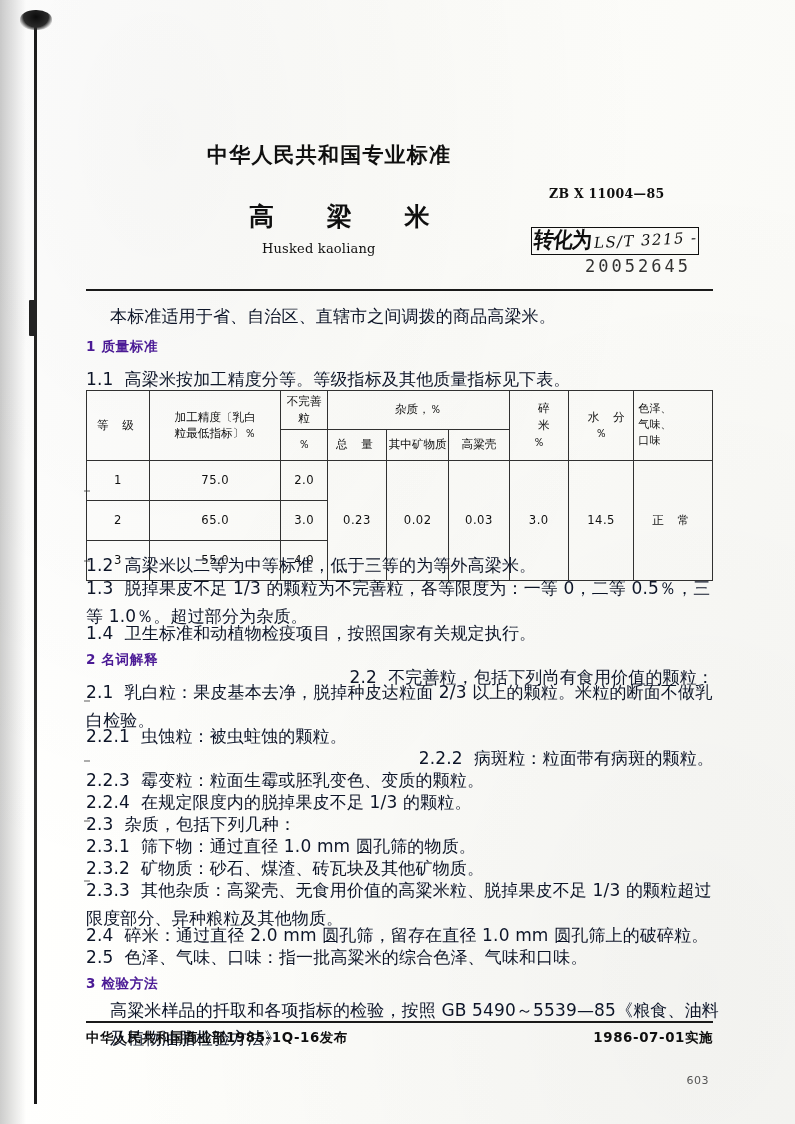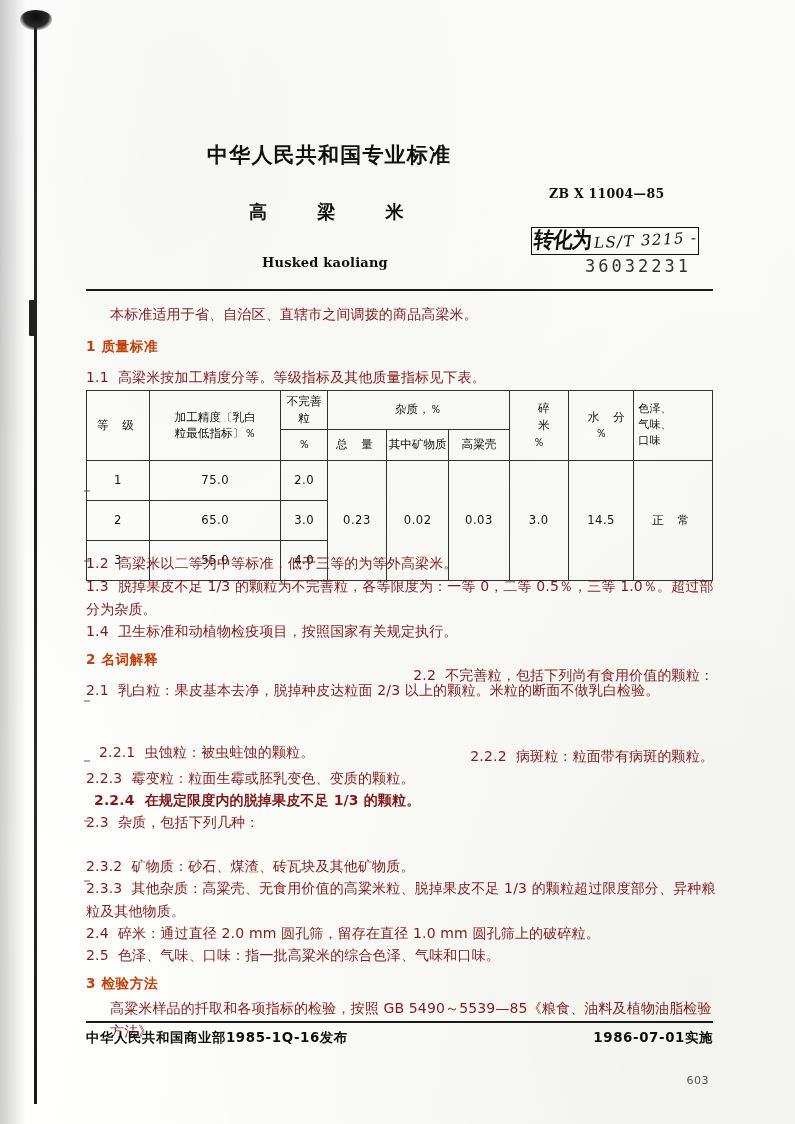--- a/index.html
+++ b/index.html
@@ -113,30 +113,30 @@
     left: 207px;
     top: 141px;
     font-size: 21px;
     font-weight: bold;
     letter-spacing: 1.2px;
   }
   #doc-title {
     position: absolute;
     left: 249px;
     top: 200px;
-    font-size: 18px;
+    font-size: 25px;
     font-weight: bold;
     letter-spacing: 22px;
   }
   #doc-subtitle {
     position: absolute;
     left: 262px;
-    top: 255px;
+    top: 241px;
     font-size: 13px;
-    font-weight: bold;
+    font-weight: normal;
     font-family: "DejaVu Serif", "Liberation Serif", serif;
     letter-spacing: 0.2px;
   }
   #std-number {
     position: absolute;
     left: 549px;
     top: 186px;
     font-size: 12.5px;
     font-weight: bold;
     font-family: "DejaVu Serif", "Liberation Serif", serif;
@@ -190,32 +190,32 @@
     left: 86px;
     width: 627px;
     background: #1c1c1c;
   }
   #rule-top  { top: 289px; height: 2.2px; }
   #rule-foot { top: 1021px; height: 2.2px; }
 
   
   .body-text {
     position: absolute;
-    font-size: 14px;
+    font-size: 17px;
     line-height: 1.62;
     letter-spacing: 0.15px;
-    color: #7f1d1d;
+    color: #0f172a;
     white-space: pre-wrap;
   }
   .sect-head {
     position: absolute;
     font-size: 13.6px;
     font-weight: bold;
     letter-spacing: 0.6px;
-    color: #c2410c;
+    color: #4c1d95;
   }
 
   
   #spec-table {
     position: absolute;
     left: 86px;
     top: 390px;
     width: 627px;
     border-collapse: collapse;
     font-size: 11.6px;
@@ -284,21 +284,21 @@
 
   <div id="masthead-title">中华人民共和国专业标准</div>
   <div id="doc-title">高 梁 米</div>
   <div id="doc-subtitle">Husked kaoliang</div>
   <div id="std-number">ZB X 11004—85</div>
 
   <div id="stamp-box">
     <span id="stamp-cn">转化为</span>
     <span id="stamp-hand">LS/T 3215 - 1985</span>
   </div>
-  <div id="stamp-serial">36032231</div>
+  <div id="stamp-serial">20052645</div>
 
   <div class="hrule" id="rule-top"></div>
 
   <div class="body-text" style="left:110px; top:303px; width:600px;">本标准适用于省、自治区、直辖市之间调拨的商品高梁米。</div>
 
   <div class="sect-head" style="left:86px; top:338px;">1  质量标准</div>
   <div class="body-text" style="left:86px; top:366px; width:620px;">1.1  高梁米按加工精度分等。等级指标及其他质量指标见下表。</div>
 
   <table id="spec-table">
     <thead>
@@ -354,25 +354,26 @@
     </tbody>
   </table>
 
   <div class="body-text" style="left:86px; top:552px; width:628px;">1.2  高梁米以二等为中等标准，低于三等的为等外高梁米。</div>
   <div class="body-text" style="left:86px; top:575px; width:628px;">1.3  脱掉果皮不足 1/3 的颗粒为不完善粒，各等限度为：一等 0，二等 0.5％，三等 1.0％。超过部分为杂质。</div>
   <div class="body-text" style="left:86px; top:620px; width:628px;">1.4  卫生标准和动植物检疫项目，按照国家有关规定执行。</div>
 
   <div class="sect-head" style="left:86px; top:651px;">2  名词解释</div>
   <div class="body-text" style="left:86px; top:679px; width:628px;">2.1  乳白粒：果皮基本去净，脱掉种皮达粒面 2/3 以上的颗粒。米粒的断面不做乳白检验。</div>
   <div class="body-text" style="left:86px; top:664px; width:628px;text-align:right;">2.2  不完善粒，包括下列尚有食用价值的颗粒：</div>
-  <div class="body-text" style="left:99px; top:723px; width:628px;margin-top:18px;">2.2.1  虫蚀粒：被虫蛀蚀的颗粒。</div>
+  <div class="body-text" style="left:86px; top:723px; width:628px;">2.2.1  虫蚀粒：被虫蛀蚀的颗粒。</div>
   <div class="body-text" style="left:86px; top:745px; width:628px;text-align:right;">2.2.2  病斑粒：粒面带有病斑的颗粒。</div>
   <div class="body-text" style="left:86px; top:767px; width:628px;">2.2.3  霉变粒：粒面生霉或胚乳变色、变质的颗粒。</div>
-  <div class="body-text" style="left:94px; top:789px; width:628px;font-weight:bold;">2.2.4  在规定限度内的脱掉果皮不足 1/3 的颗粒。</div>
+  <div class="body-text" style="left:86px; top:789px; width:628px;">2.2.4  在规定限度内的脱掉果皮不足 1/3 的颗粒。</div>
   <div class="body-text" style="left:86px; top:811px; width:628px;">2.3  杂质，包括下列几种：</div>
+  <div class="body-text" style="left:86px; top:833px; width:628px;">2.3.1  筛下物：通过直径 1.0 mm 圆孔筛的物质。</div>
   <div class="body-text" style="left:86px; top:855px; width:628px;">2.3.2  矿物质：砂石、煤渣、砖瓦块及其他矿物质。</div>
   <div class="body-text" style="left:86px; top:877px; width:630px;">2.3.3  其他杂质：高粱壳、无食用价值的高粱米粒、脱掉果皮不足 1/3 的颗粒超过限度部分、异种粮粒及其他物质。</div>
   <div class="body-text" style="left:86px; top:922px; width:630px;">2.4  碎米：通过直径 2.0 mm 圆孔筛，留存在直径 1.0 mm 圆孔筛上的破碎粒。</div>
   <div class="body-text" style="left:86px; top:944px; width:630px;">2.5  色泽、气味、口味：指一批高粱米的综合色泽、气味和口味。</div>
 
   <div class="sect-head" style="left:86px; top:975px;">3  检验方法</div>
   <div class="body-text" style="left:110px; top:997px; width:615px;">高粱米样品的扦取和各项指标的检验，按照 GB 5490～5539—85《粮食、油料及植物油脂检验方法》</div>
 
   <div class="hrule" id="rule-foot"></div>
   <div id="footer-left">中华人民共和国商业部1985-1Q-16发布</div>

